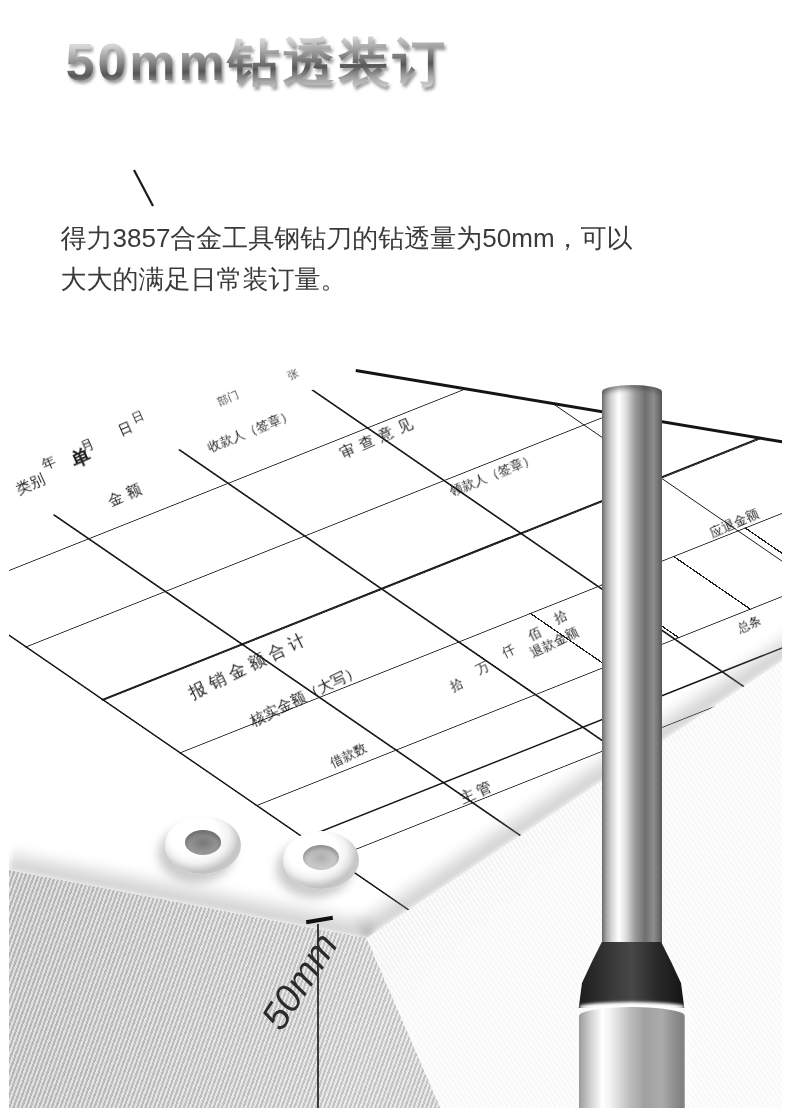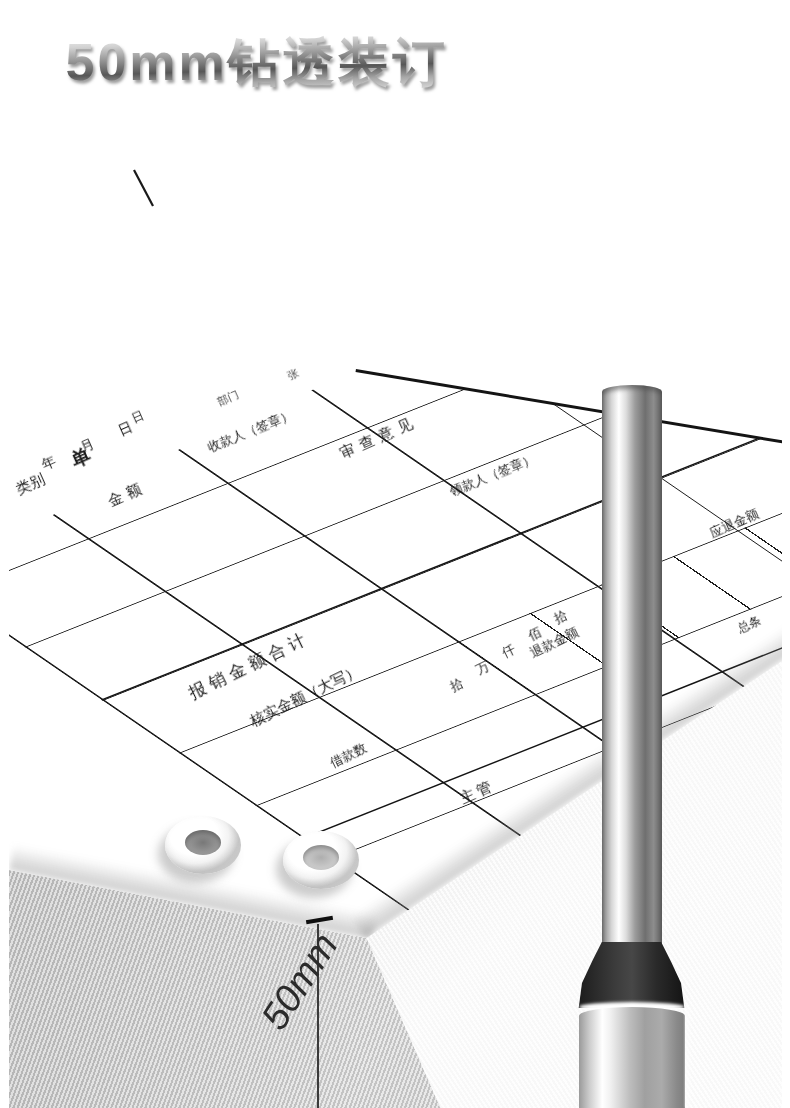--- a/index.html
+++ b/index.html
@@ -98,20 +98,24 @@
 <body>
 
 <div class="canvas">
 
   <div class="metal t1">50mm钻透装订</div>
 
   <svg class="slash-svg" width="34" height="46">
     <line x1="7" y1="4" x2="26" y2="40" stroke="#1a1a1a" stroke-width="2.2"></line>
   </svg>
 
+  <div class="desc">
+    <div>得力3857合金工具钢钻刀的钻透量为50mm，可以</div>
+    <div>大大的满足日常装订量。</div>
+  </div>
 
   <div class="face-left"></div>
   <div class="face-right"></div>
 
   <div class="face-top">
 
     <div class="ink">
       <div class="grid3d">
         <div class="gline bold1"></div>
         <div class="gline bold2"></div>

